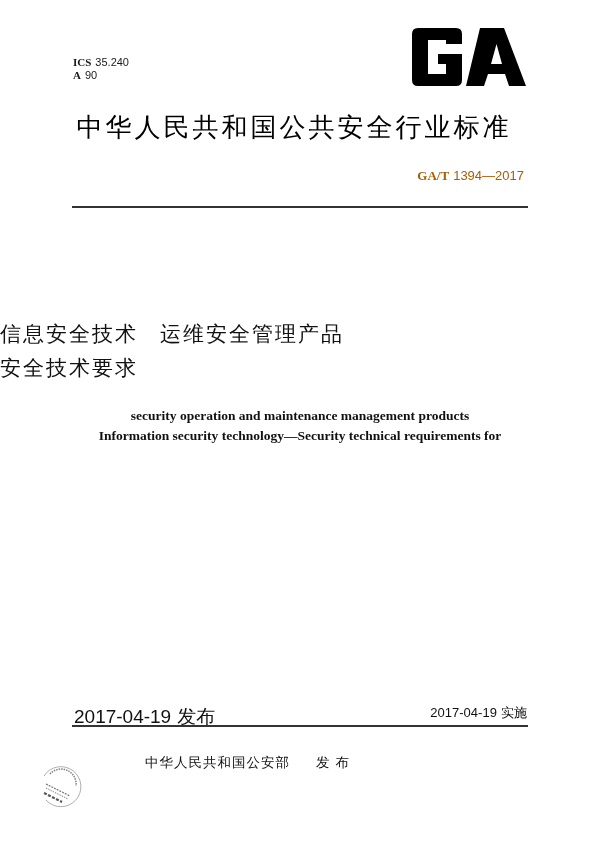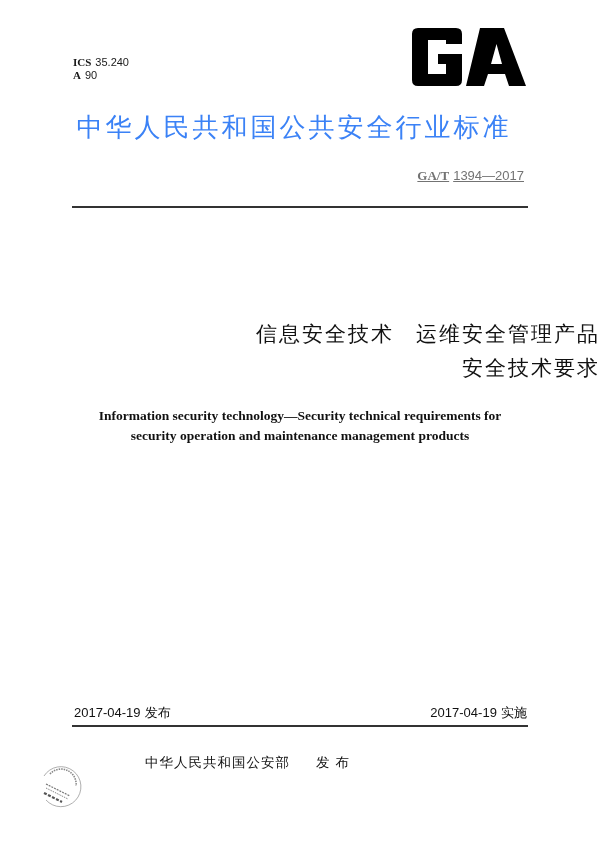--- a/index.html
+++ b/index.html
@@ -33,50 +33,49 @@
       left: 408px; top: 24px;
       width: 120px; height: 66px;
     }
 
     .std-title {
       left: 0; width: 588px; top: 110px;
       text-align: center;
       font-size: 26px;
       letter-spacing: 3px;
       line-height: 34px;
-      color: #3b82f6;
+      color: #000000;
       font-family: "DejaVu Sans", sans-serif;
     }
 
     .std-code {
       right: 76px; top: 168px;
       font-size: 13px;
       white-space: nowrap;
-      color: #737373;
-      text-decoration: underline;
+      color: #a16207;
     }
     .std-code .prefix {
       font-family: "Liberation Serif", serif;
       font-weight: bold;
     }
     .std-code .digits {
       font-family: "Liberation Sans", sans-serif;
       margin-left: 4px;
     }
 
     .rule {
       height: 1.5px;
       background: #333;
     }
     .rule-top { left: 72px; width: 456px; top: 206px; }
     .rule-bottom { left: 72px; width: 456px; top: 725px; }
 
     .cn-title {
       left: 0; width: 600px;
-      text-align: right;
+      text-align: left;
       font-size: 21px;
       line-height: 32px;
       letter-spacing: 2px;
       color: #111;
     }
     .cn-title-1 { top: 318px; }
     .cn-title-1 .gap { display: inline-block; width: 22px; }
     .cn-title-2 { top: 352px; }
 
     .en-title {
@@ -84,21 +83,21 @@
       text-align: center;
       font-family: "Liberation Serif", serif;
       font-weight: bold;
       font-size: 13.5px;
       line-height: 20px;
       color: #111;
     }
 
     .date-left {
       left: 74px; top: 704px;
-      font-size: 13px;
+      font-size: 19px;
       white-space: nowrap;
     }
     .date-right {
       right: 73px; top: 704px;
       font-size: 13px;
       white-space: nowrap;
       margin-left: 44px;
     }
     .date-num { font-family: "Liberation Sans", sans-serif; }
 
@@ -145,22 +144,22 @@
 </div>
 
 <div class="abs rule rule-top"></div>
 
 <div class="abs cn-title cn-title-1">
   <span>信息安全技术</span><span class="gap"></span><span>运维安全管理产品</span>
 </div>
 <div class="abs cn-title cn-title-2">安全技术要求</div>
 
 <div class="abs en-title">
+  <div>security operation and maintenance management products</div>
   <div>Information security technology—Security technical requirements for</div>
-  <div>security operation and maintenance management products</div>
 </div>
 
 <div class="abs date-left">
   <span class="date-num">2017-04-19</span>
   <span>发布</span>
 </div>
 
 <div class="abs date-right">
   <span class="date-num">2017-04-19</span>
   <span>实施</span>

